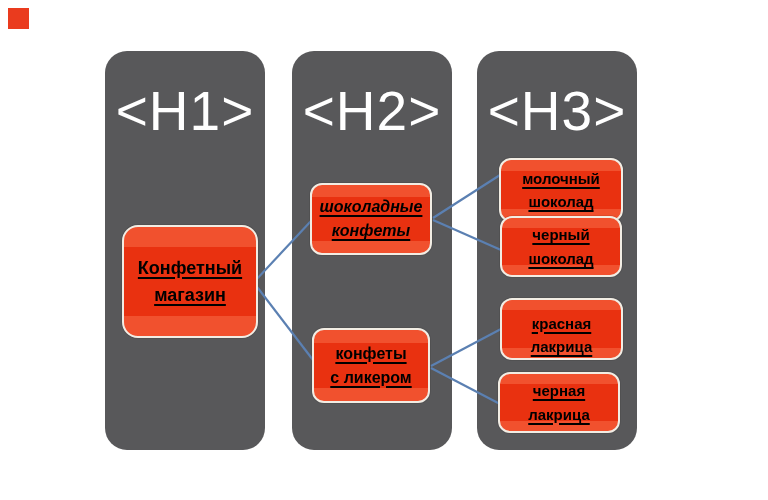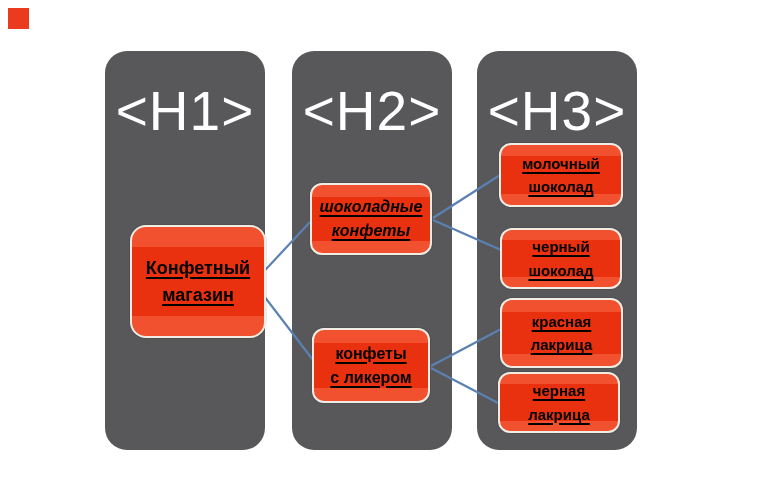--- a/index.html
+++ b/index.html
@@ -52,30 +52,30 @@
     display:flex;align-items:center;justify-content:center;
     box-shadow:0 0 0 1px rgba(0,0,0,0.08);
   }
   .node-label{
     white-space:pre-line;text-align:center;
     color:var(--node-text);font-weight:bold;
     text-decoration:underline;
     text-decoration-thickness:2px;text-underline-offset:3px;
   }
 
-  .node-h1{left:130px;top:225px;width:136px;height:113px;border-radius:16px;}
+  .node-h1{left:122px;top:225px;width:136px;height:113px;border-radius:16px;}
   .node-h1 .node-label{font-size:18px;line-height:1.5;}
 
   .node-h2a{left:310px;top:183px;width:122px;height:72px;font-style:italic;}
   .node-h2b{left:312px;top:328px;width:118px;height:75px;}
   .node-h2a .node-label,.node-h2b .node-label{font-size:16px;line-height:1.5;}
 
-  .node-h3a{left:499px;top:143px;width:124px;height:64px;}
-  .node-h3b{left:500px;top:228px;width:122px;height:61px;}
-  .node-h3c{left:500px;top:298px;width:123px;height:70px;}
+  .node-h3a{left:499px;top:158px;width:124px;height:64px;}
+  .node-h3b{left:500px;top:216px;width:122px;height:61px;}
+  .node-h3c{left:500px;top:298px;width:123px;height:62px;align-items:flex-end;}
   .node-h3d{left:498px;top:372px;width:122px;height:61px;}
   .node-h3a .node-label,.node-h3b .node-label,
   .node-h3c .node-label,.node-h3d .node-label{font-size:15px;line-height:1.55;}
 </style>
 </head>
 <body>
 
 <div class="canvas">
 
   <div class="corner-square"></div>

